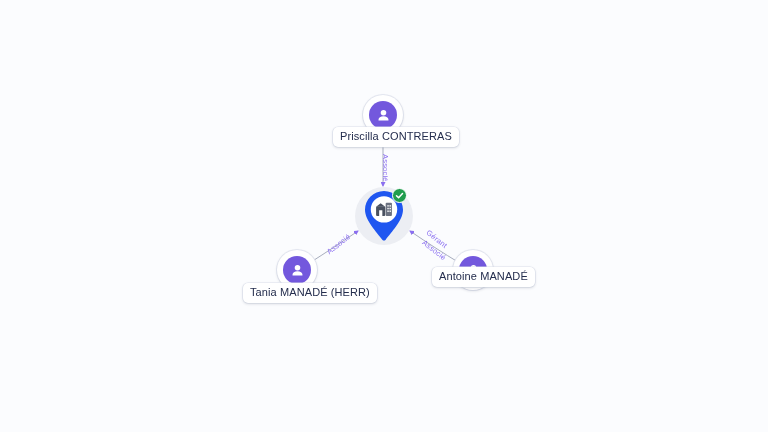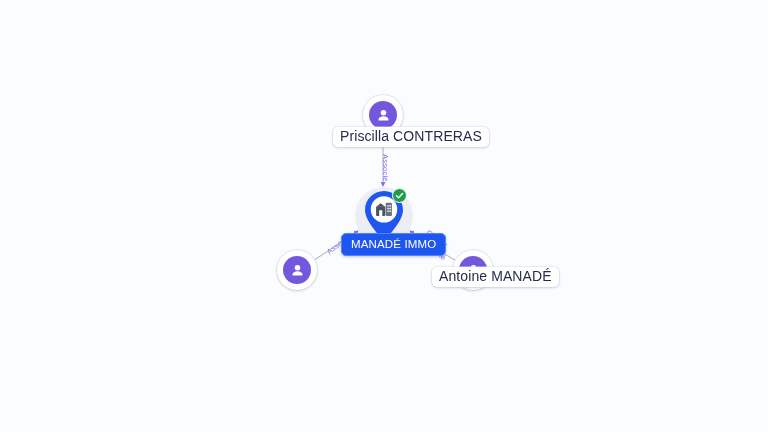--- a/index.html
+++ b/index.html
@@ -93,21 +93,21 @@
     align-items: center;
     justify-content: center;
     box-sizing: border-box;
   }
 
   
   .node-label {
     position: absolute;
     background: #ffffff;
     color: #242d4d;
-    font-size: 14px;
+    font-size: 11px;
     line-height: 13px;
     padding: 3px 7px 4px 7px;
     border-radius: 5px;
     white-space: nowrap;
     box-shadow: 0 1px 3px rgba(20,28,60,0.16), 0 0 0 0.6px rgba(226,230,240,0.95);
     letter-spacing: 0.1px;
   }
   .company-label {
     position: absolute;
     background: #1f56f0;
@@ -193,30 +193,30 @@
         <rect x="18.6" y="13.8" width="1.7" height="1.7" fill="#ffffff"></rect>
       </svg>
 
       <div class="verified-badge">
         <svg width="9" height="9" viewBox="0 0 24 24" fill="none" stroke="#ffffff" stroke-width="4" stroke-linecap="round" stroke-linejoin="round">
           <path d="M4 12.5 L9.5 18 L20 6.5"></path>
         </svg>
       </div>
     </div>
   </div>
-  <div class="company-label" style="left:341px; top:233px;">MANADÉ IMMO</div>
 
   <div class="person-node" style="left:277px; top:250px;">
     <div class="avatar-disc">
       <svg width="17" height="17" viewBox="0 0 24 24" fill="#ffffff">
         <circle cx="12" cy="8.2" r="3.9"></circle>
         <path d="M12 13.2c-4.1 0-7 2.2-7 4.6V19h14v-1.2c0-2.4-2.9-4.6-7-4.6z"></path>
       </svg>
     </div>
   </div>
+  <div class="node-label" style="left:243px; top:283px;">Tania MANADÉ (HERR)</div>
 
   <div class="person-node" style="left:453px; top:250px;">
     <div class="avatar-disc">
       <svg width="17" height="17" viewBox="0 0 24 24" fill="#ffffff">
         <circle cx="12" cy="8.2" r="3.9"></circle>
         <path d="M12 13.2c-4.1 0-7 2.2-7 4.6V19h14v-1.2c0-2.4-2.9-4.6-7-4.6z"></path>
       </svg>
     </div>
   </div>
   <div class="node-label" style="left:432px; top:267px;">Antoine MANADÉ</div>

